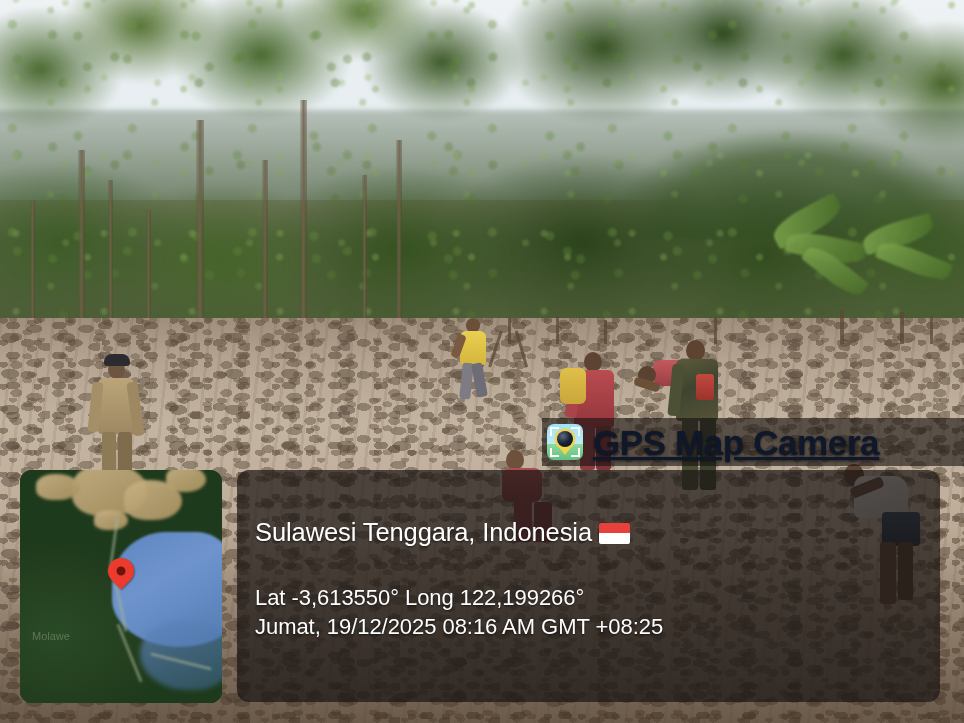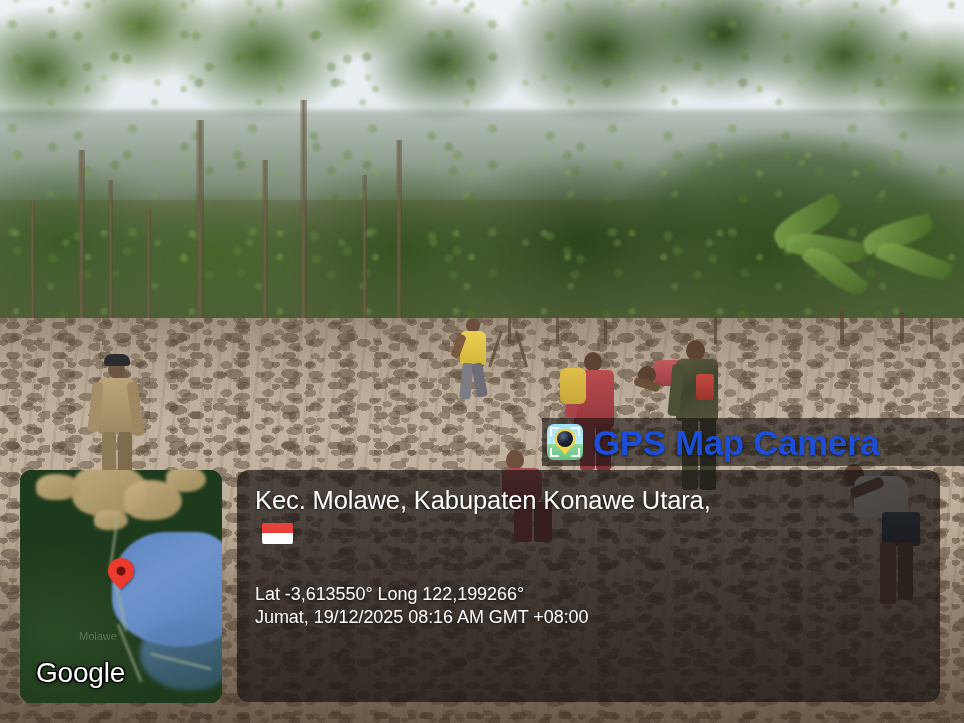--- a/index.html
+++ b/index.html
@@ -220,27 +220,28 @@
     border-color: #ffffff;
     border-style: solid;
     border-width: 0;
   }
   .app-logo .bracket.tl { left: 3px;  top: 3px;    border-left-width: 2px; border-top-width: 2px; }
   .app-logo .bracket.tr { right: 3px; top: 3px;    border-right-width: 2px; border-top-width: 2px; }
   .app-logo .bracket.bl { left: 3px;  bottom: 3px; border-left-width: 2px; border-bottom-width: 2px; }
   .app-logo .bracket.br { right: 3px; bottom: 3px; border-right-width: 2px; border-bottom-width: 2px; }
 
   .app-title {
-    color: #1d4ed8;
+    color: #0f172a;
     font-size: 35px;
     font-weight: bold;
     letter-spacing: -0.4px;
     line-height: 1;
     white-space: nowrap;
     text-shadow: 0 1px 3px rgba(0,0,0,0.65);
+    text-decoration: underline;
   }
 
   
   .info-panel {
     position: absolute;
     left: 237px; top: 470px;
     width: 703px; height: 232px;
     background: rgba(26,22,20,0.70);
     border-radius: 12px;
     box-sizing: border-box;
@@ -265,21 +266,21 @@
   }
   .info-sub {
     margin-top: 7px;
     font-size: 20.5px;
     font-weight: 400;
     line-height: 1.33;
     letter-spacing: -0.05px;
     text-shadow: 0 1px 2px rgba(0,0,0,0.55);
   }
   .info-line {
-    font-size: 18px;
+    font-size: 22px;
     font-weight: 400;
     line-height: 1.33;
     letter-spacing: -0.05px;
     text-shadow: 0 1px 2px rgba(0,0,0,0.55);
   }
 
   
   .map-thumb {
     position: absolute;
     left: 20px; top: 470px;
@@ -473,28 +474,28 @@
       <div class="bracket tl"></div>
       <div class="bracket tr"></div>
       <div class="bracket bl"></div>
       <div class="bracket br"></div>
     </div>
     <div class="app-title">GPS Map Camera</div>
   </div>
 
   <div class="info-panel">
     <div class="info-headline">
-      <span>Kec. Molawe, Kabupaten Konawe Utara,</span><br>
-      <span class="flag"></span>
+      <br>
+      <span>Sulawesi Tenggara, Indonesia</span><span class="flag"></span>
     </div>
     <div class="info-sub">
       <br>
     </div>
     <div class="info-line">Lat -3,613550° Long 122,199266°</div>
-    <div class="info-line">Jumat, 19/12/2025 08:16 AM GMT +08:00</div>
+    <div class="info-line">Jumat, 19/12/2025 08:16 AM GMT +08:25</div>
   </div>
 
   <div class="map-thumb">
     <div class="map-land"></div>
 
     <div class="map-cleared" style="left:52px;  top:-6px;  width:76px; height:52px;"></div>
     <div class="map-cleared" style="left:104px; top:10px;  width:58px; height:40px;"></div>
     <div class="map-cleared" style="left:16px;  top:4px;   width:44px; height:26px;"></div>
     <div class="map-cleared" style="left:146px; top:-4px;  width:40px; height:26px;"></div>
     <div class="map-cleared" style="left:74px;  top:40px;  width:34px; height:20px;"></div>
@@ -502,17 +503,16 @@
     <div class="map-water"></div>
     <div class="map-water2"></div>
 
     <div class="map-river" style="left:92px; top:48px;  width:3px;  height:56px; transform:rotate(8deg);"></div>
     <div class="map-river" style="left:98px; top:100px; width:3px;  height:62px; transform:rotate(-12deg);"></div>
     <div class="map-river" style="left:108px;top:152px; width:3px;  height:62px; transform:rotate(-22deg);"></div>
     <div class="map-river" style="left:130px;top:190px; width:62px; height:3px;  transform:rotate(14deg);"></div>
 
     <div class="map-pin"></div>
 
-    <div class="map-faint" style="left:12px; top:160px;margin-left:47px;">Molawe</div>
-    <div class="map-brand">Google</div>
+    <div class="map-faint" style="left:12px; top:160px;">Molawe</div>
   </div>
 
 </div>
 
 </body></html>

